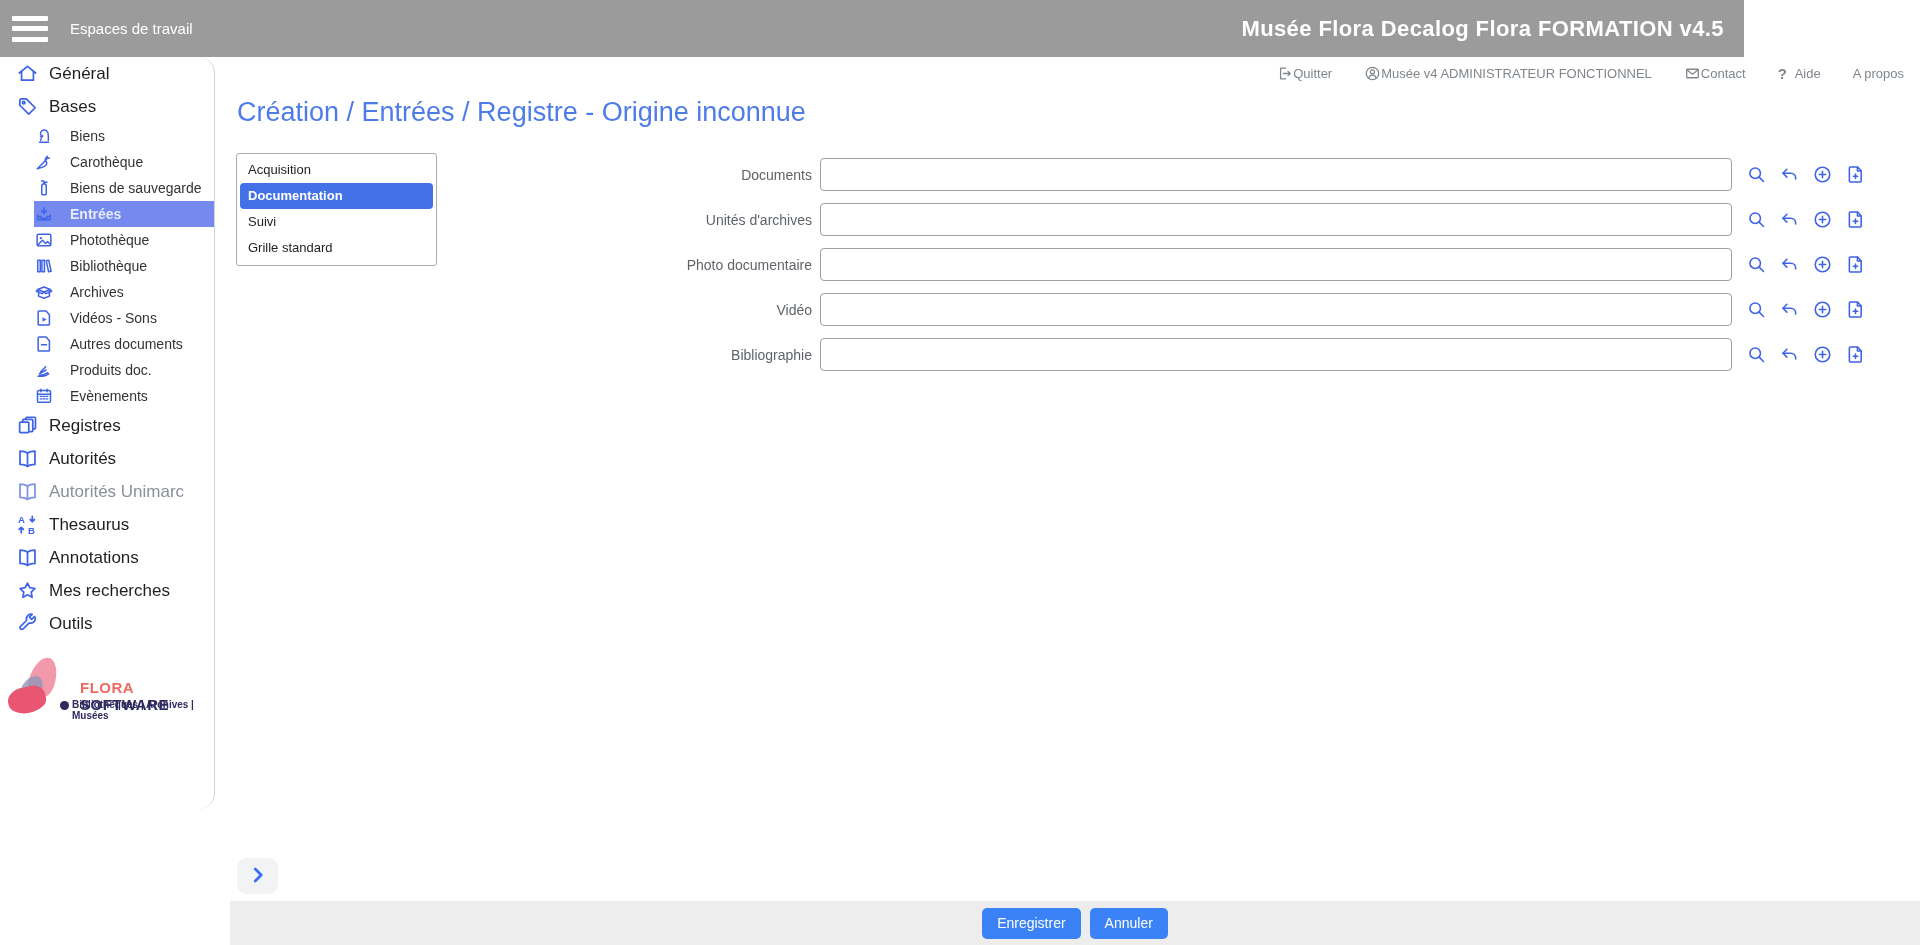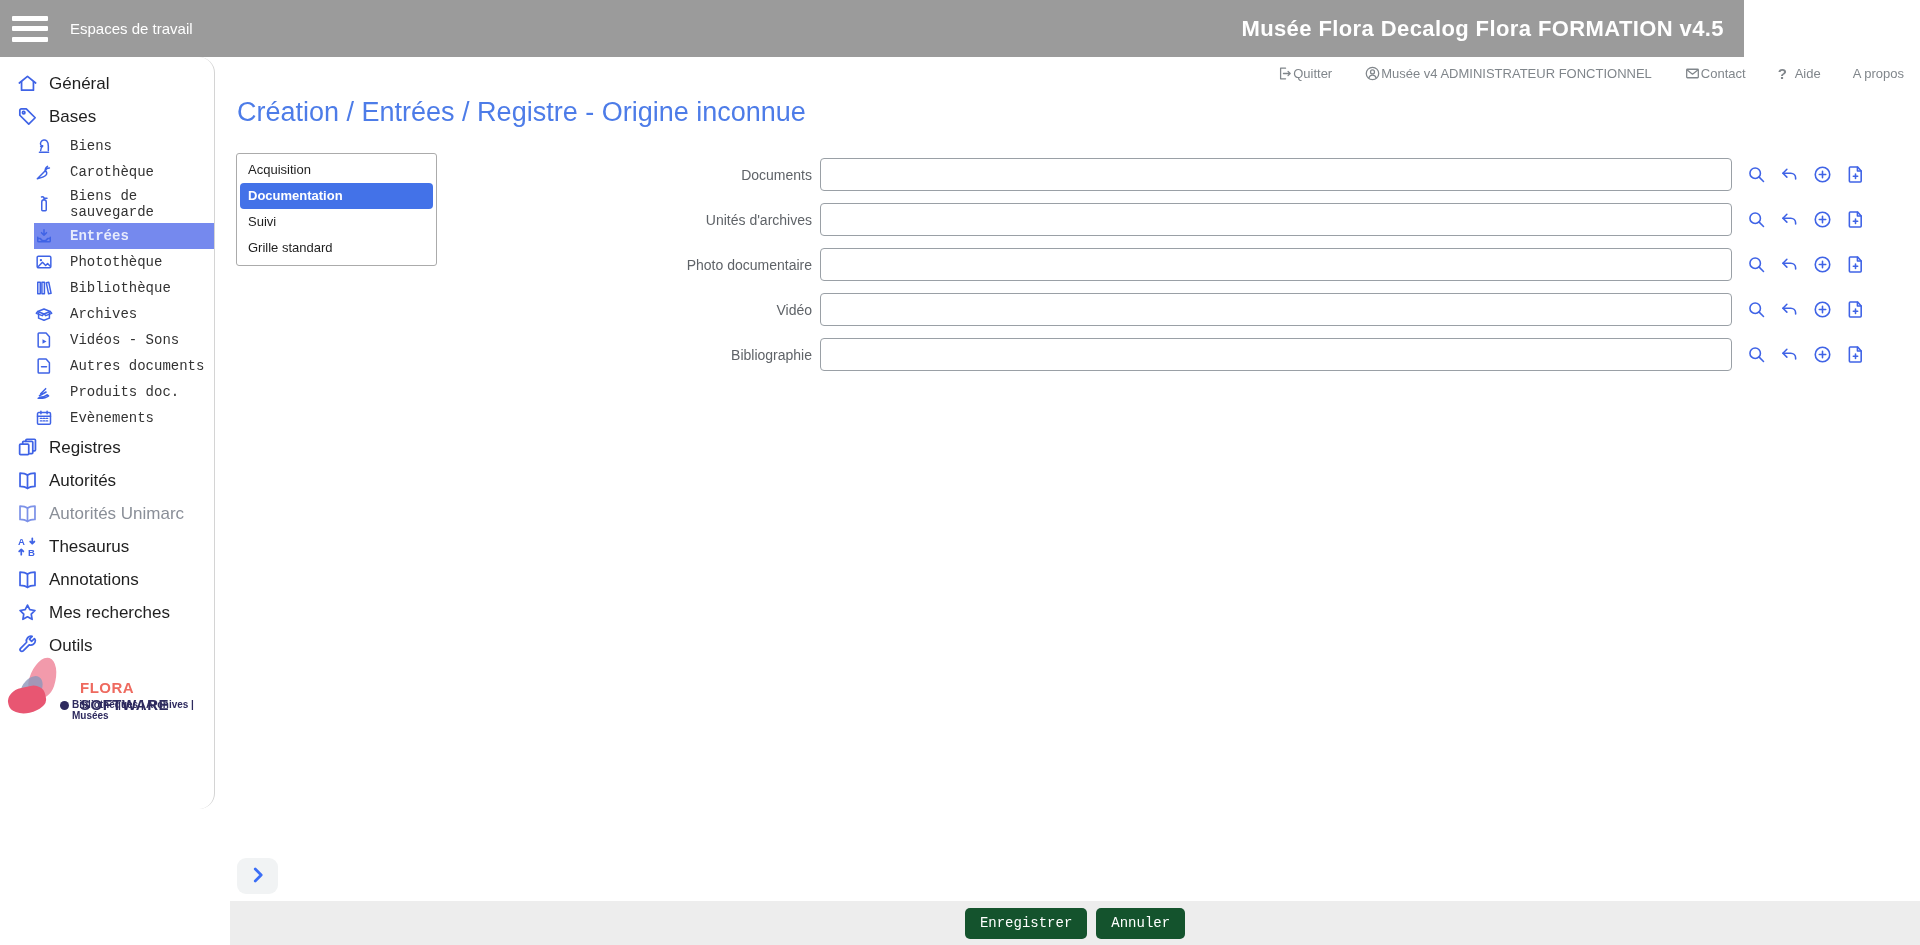--- a/index.html
+++ b/index.html
@@ -12,24 +12,24 @@
             background:#9b9b9b; display:flex; align-items:center; }
   .hamburger { width:36px; height:26px; margin-left:12px; display:flex; flex-direction:column;
                justify-content:space-between; cursor:pointer; }
   .hamburger .bar { height:5px; background:#fff; border-radius:1px; }
   .topbar-menu-label { color:#fff; font-size:15px; margin-left:22px; }
   .topbar-title { position:absolute; right:20px; top:0; height:57px; display:flex; align-items:center;
                   color:#fff; font-size:22px; font-weight:bold; letter-spacing:.4px; }
 
   
   .sidebar { position:absolute; left:0; top:57px; width:215px; height:752px;
-             background:#fff; border-right:1px solid #d4d4d4; padding-top:10px;border-radius:16px; }
+             background:#fff; border-right:1px solid #d4d4d4; padding-top:0;border-radius:16px; }
   .side-item { display:flex; align-items:center; cursor:pointer; }
   .side-item.lvl1 { padding:5px 0 5px 16px; font-size:17px; color:#1f1f1f; gap:10px; }
-  .side-item.lvl2 { margin-left:34px; padding:3px 0; font-size:14px; color:#333; gap:16px;font-family:Liberation Mono, monospace; }
+  .side-item.lvl2 { margin-left:34px; padding:3px 0; font-size:14px; color:#333; gap:16px; }
   .side-item.muted { color:#8a8f98; }
   .side-item.muted .icn { color:#7d92e8; }
   .side-item.selected { background:#7589ee; color:#e7ebfc; font-weight:bold; }
   .side-item .icn { color:#3f63e6; flex:0 0 auto; display:inline-flex; }
   .lvl1 .icn { width:23px; height:23px; }
   .lvl2 .icn { width:20px; height:20px; }
   .icn svg { width:100%; height:100%; }
 
   
   .logo { position:absolute; left:8px; top:600px; width:205px; height:70px; }
@@ -71,23 +71,23 @@
   .frm-icons { display:flex; align-items:center; gap:12px; margin-left:14px; color:#3f63e6; }
   .frm-icons .icn { width:21px; height:21px; cursor:pointer; }
 
   
   .next-btn { position:absolute; left:237px; top:858px; width:41px; height:36px;
               background:#f1f3f4; border:none; border-radius:9px; display:flex;
               align-items:center; justify-content:center; cursor:pointer; color:#3b6ef6; }
   .next-btn svg { width:22px; height:22px; }
   .footerbar { position:absolute; left:230px; top:901px; width:1690px; height:44px;
                background:#ededed; display:flex; align-items:center; justify-content:center; gap:9px; }
-  .btn { height:31px; padding:6px 15px; background:#14532d; color:#fff; border:none;
+  .btn { height:31px; padding:6px 15px; background:#3b82f6; color:#fff; border:none;
          border-radius:5px; font-size:14px; cursor:pointer;
-         font-family:Liberation Mono, monospace; }
+         font-family:Liberation Sans, sans-serif; }
 </style>
 </head>
 <body>
 
 <div id="app">
 
   <div class="topbar">
     <div class="hamburger">
       <div class="bar"></div>
       <div class="bar"></div>

